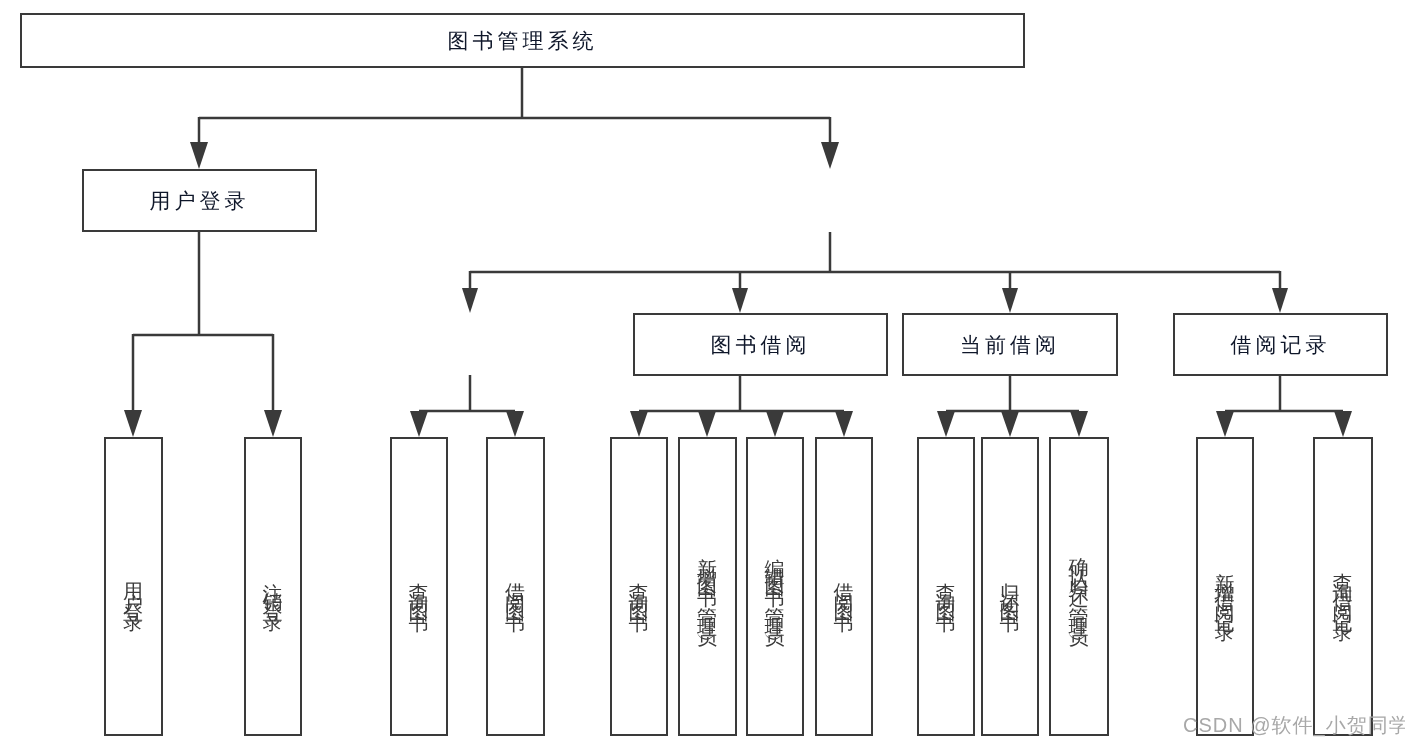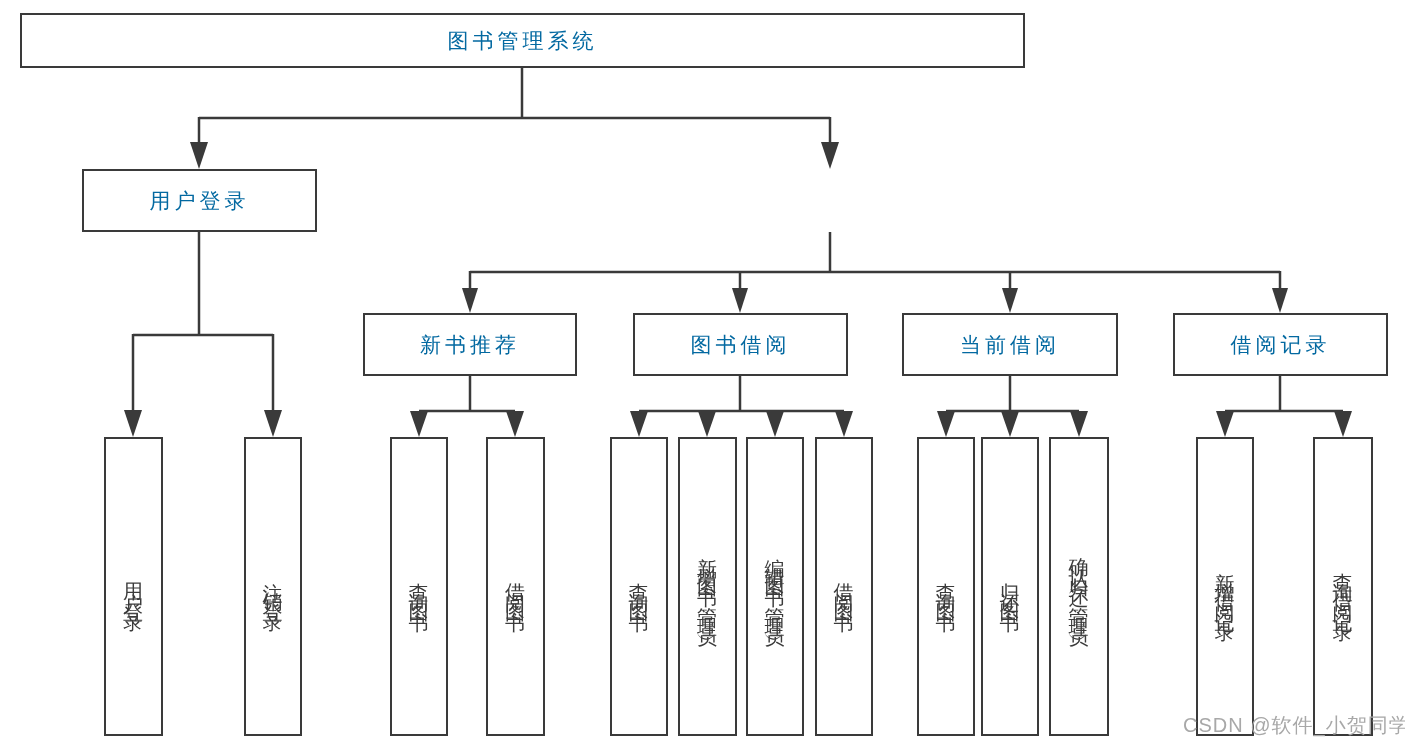--- a/index.html
+++ b/index.html
@@ -28,21 +28,21 @@
     background: #ffffff;
     display: flex;
     align-items: center;
     justify-content: center;
     color: #3b3b3b;
   }
   .node .hlabel {
     font-size: 21px;
     letter-spacing: 4px;
     white-space: nowrap;
-    color: #0369a1;
+    color: #0f172a;
   }
   .leaf {
     position: absolute;
     box-sizing: border-box;
     border: 2.5px solid #3a3a3a;
     background: #ffffff;
     display: flex;
     align-items: center;
     justify-content: center;
     top: 437px;
@@ -136,24 +136,21 @@
   </svg>
 
   <div class="node" style="left:20px; top:13px; width:1005px; height:55px;">
     <span class="hlabel">图书管理系统</span>
   </div>
 
   <div class="node" style="left:82px; top:169px; width:235px; height:63px;">
     <span class="hlabel">用户登录</span>
   </div>
 
-  <div class="node" style="left:363px; top:313px; width:214px; height:63px;">
-    <span class="hlabel">新书推荐</span>
-  </div>
-  <div class="node" style="left:633px; top:313px; width:215px; height:63px;">
+  <div class="node" style="left:633px; top:313px; width:255px; height:63px;">
     <span class="hlabel">图书借阅</span>
   </div>
   <div class="node" style="left:902px; top:313px; width:216px; height:63px;">
     <span class="hlabel">当前借阅</span>
   </div>
   <div class="node" style="left:1173px; top:313px; width:215px; height:63px;">
     <span class="hlabel">借阅记录</span>
   </div>
 
   <div class="leaf" style="left:104px; width:59px;">

